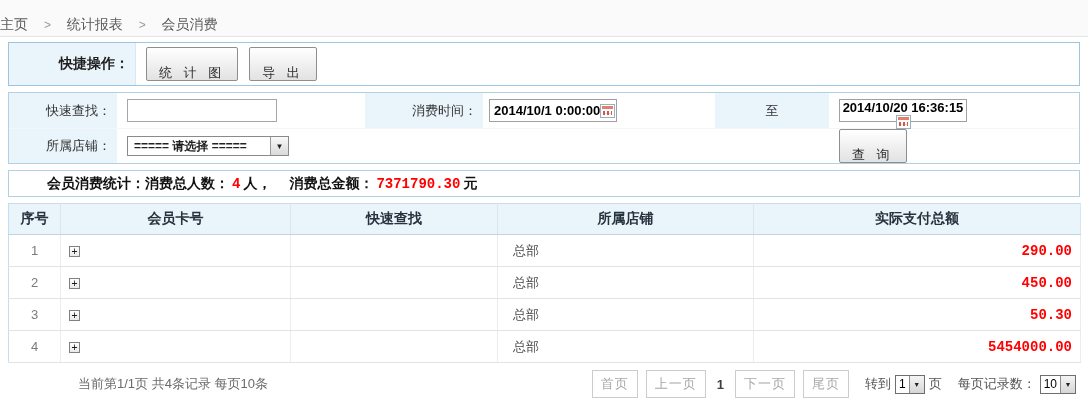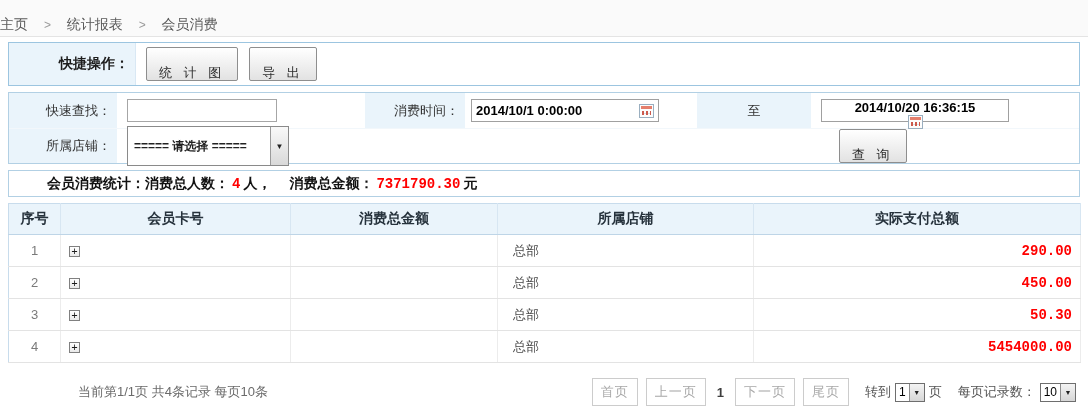--- a/index.html
+++ b/index.html
@@ -23,54 +23,54 @@
 
   .btn { height:26px; border:1px solid #8e8e8e; background:linear-gradient(#ffffff,#e2e2e2);
     font-size:13px; color:#2e2e2e; padding:16px 12px; letter-spacing:4px; cursor:pointer;
     font-family:inherit; border-radius:2px; }
 
   .search-panel { margin-top:6px; border:1px solid #b2d0e4; }
   .form-row { display:flex; height:35px; }
   .form-row.r2 { border-top:1px solid #f2f7fb; }
   .cell { display:flex; align-items:center; font-size:13px; color:#333; }
   .c-label { background:#eaf4fb; justify-content:flex-end; padding-right:6px; }
-  .w1 { width:108px; } .w2 { width:248px; } .w3 { width:100px; }
+  .w1 { width:108px; } .w2 { width:248px; } .w3 { width:118px; }
   .w4 { width:232px; } .w5 { width:114px; justify-content:center; padding:0; }
   .w6 { flex:1; } .wmid { width:464px; }
 
   .text-input { width:150px; height:23px; border:1px solid #a6a6a6; margin-left:10px;
     font-size:13px; padding:0 4px; font-family:inherit; }
-  .datebox { margin-left:6px; width:188px; height:23px; border:1px solid #a0a0a0;
+  .datebox { margin-left:6px; width:128px; height:23px; border:1px solid #a0a0a0;
     display:flex; align-items:center; justify-content:space-between;
     padding:0 4px; background:#fff; cursor:text; }
   .date-text { font-size:13px; font-weight:bold; color:#000; white-space:nowrap; }
   .cal-icon { width:15px; height:14px; border:1px solid #9aafc0; background:#fdfdfd;
     position:relative; flex:none; cursor:pointer; }
   .cal-icon::before { content:""; position:absolute; left:1px; right:1px; top:1px;
     height:3px; background:#e57f6d; }
   .cal-icon::after { content:""; position:absolute; left:2px; right:2px; top:6px; bottom:2px;
     background:repeating-linear-gradient(to right,#cc5a4d 0 2px,transparent 2px 4px),
                repeating-linear-gradient(to bottom,transparent 0 2px,#d9e2e8 2px 3px); }
 
-  .fake-select { margin-left:10px; width:162px; height:40px; border:1px solid #8a8a8a;
+  .fake-select { margin-left:10px; width:162px; height:20px; border:1px solid #8a8a8a;
     display:flex; align-items:stretch; background:#fff; cursor:pointer; }
   .fs-text { flex:1; display:flex; align-items:center; padding-left:6px;
     font-size:12px; font-weight:bold; color:#222; white-space:nowrap; }
   .fs-arrow { width:18px; border-left:1px solid #9a9a9a;
     background:linear-gradient(#f9f9f9,#d9d9d9); display:flex; align-items:center;
     justify-content:center; font-size:8px; color:#222; }
 
   .stats-panel { margin-top:6px; border:1px solid #b2d0e4; height:27px; display:flex;
     align-items:center; padding-left:38px; font-size:14px; font-weight:bold; color:#111; }
   .rednum { color:#ff0000; font-family:"Liberation Mono","DejaVu Sans Mono",monospace;
     font-weight:bold; padding:0 3px; }
   .stats-gap { margin-right:18px; }
 
   
-  .data-table { margin:6px 8px 8px; width:1072px; border-collapse:collapse;
+  .data-table { margin:6px 8px 0; width:1072px; border-collapse:collapse;
     table-layout:fixed; border:1px solid #c8dcec;padding-left:48px; }
   .data-table th { background:#eaf4fb; height:31px; font-size:14px; color:#26323c;
     font-weight:bold; border-right:1px solid #d7e6f2; border-bottom:1px solid #bed5e7;
     text-align:center; }
   .data-table td { height:32px; background:#fff; font-size:13px;
     border-right:1px solid #ececec; border-bottom:1px solid #e3e3e3; }
   .col-seq { width:52px; } .col-card { width:230px; } .col-name { width:207px; }
   .col-store { width:256px; } .col-amt { width:327px; }
   td.seq { text-align:center; color:#7a7a7a; }
   td.card { padding-left:8px; color:#555; }
@@ -171,21 +171,21 @@
     <col class="col-seq">
       <col class="col-card">
       <col class="col-name">
     <col class="col-store">
       <col class="col-amt">
   </colgroup>
   <thead>
     <tr>
       <th>序号</th>
       <th>会员卡号</th>
-      <th>消费总金额</th>
+      <th>快速查找</th>
       <th>所属店铺</th>
       <th>实际支付总额</th>
     </tr>
   </thead>
   <tbody>
     <tr>
       <td class="seq">1</td>
       <td class="card">
         <span class="expander"></span>
         <span></span>

